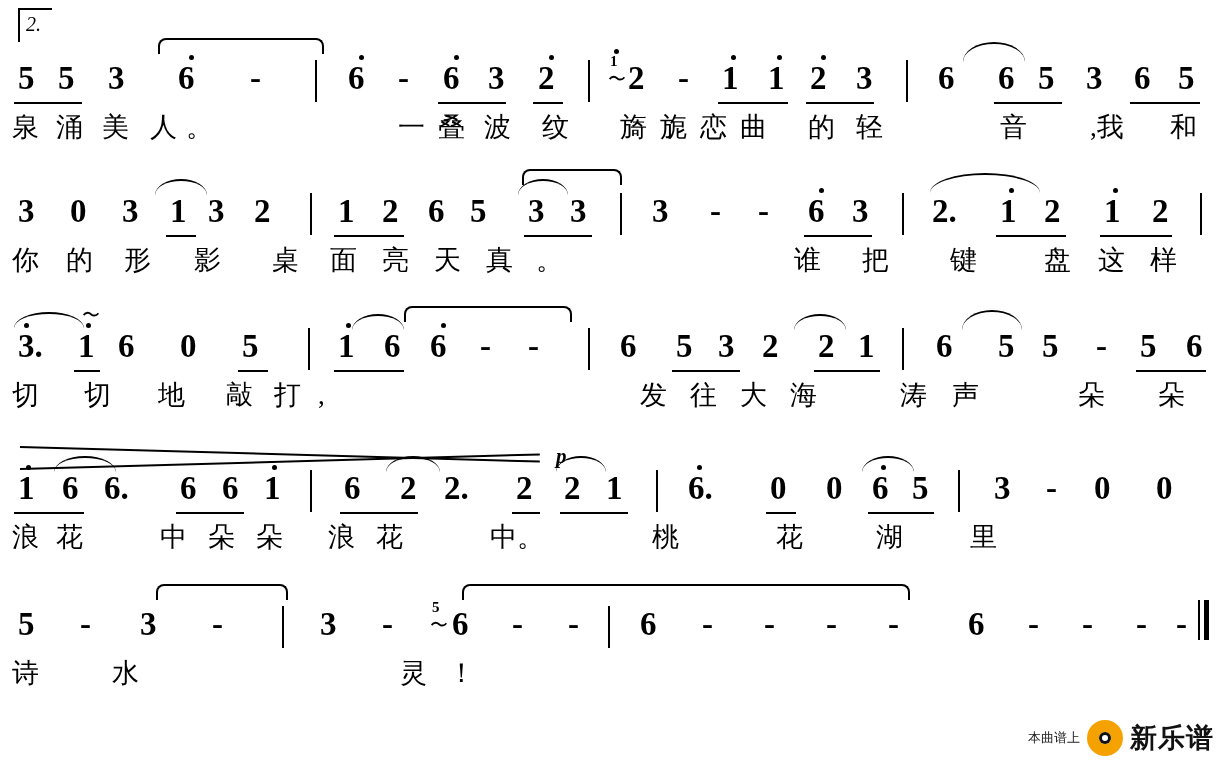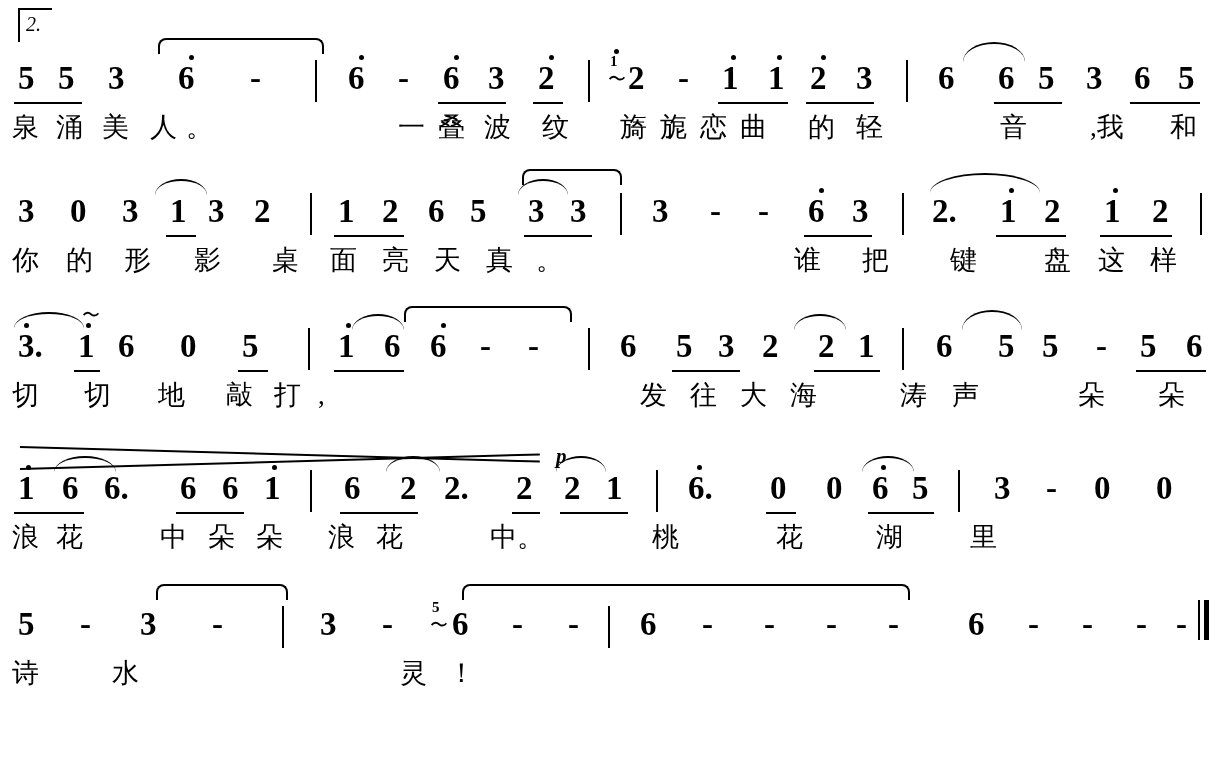--- a/index.html
+++ b/index.html
@@ -558,14 +558,19 @@
       </div>
     </div>
     <div class="lyric-row">
       <span class="lyric" style="left:12px; top:10px;">诗</span>
       <span class="lyric" style="left:112px; top:10px;">水</span>
       <span class="lyric" style="left:400px; top:10px;">灵</span>
       <span class="lyric" style="left:448px; top:10px;">！</span>
     </div>
   </div>
 
+  <div class="footer">
+    <span class="cred">本曲谱上</span>
+    <span class="disc"></span>
+    <span class="brand">新乐谱</span>
+  </div>
 
 </div>
 
 </body></html>

